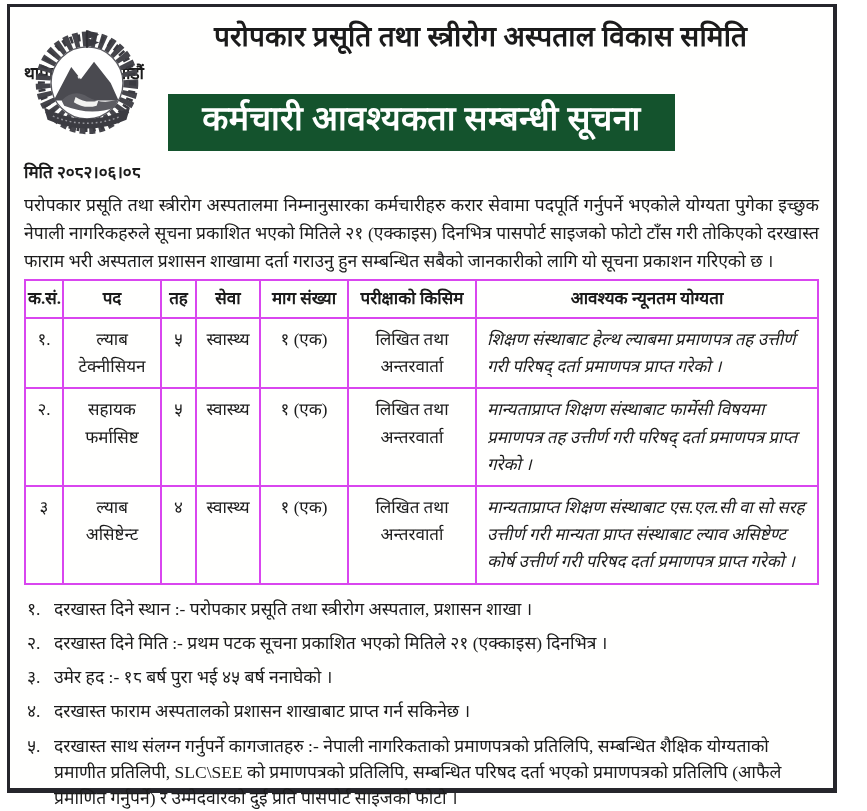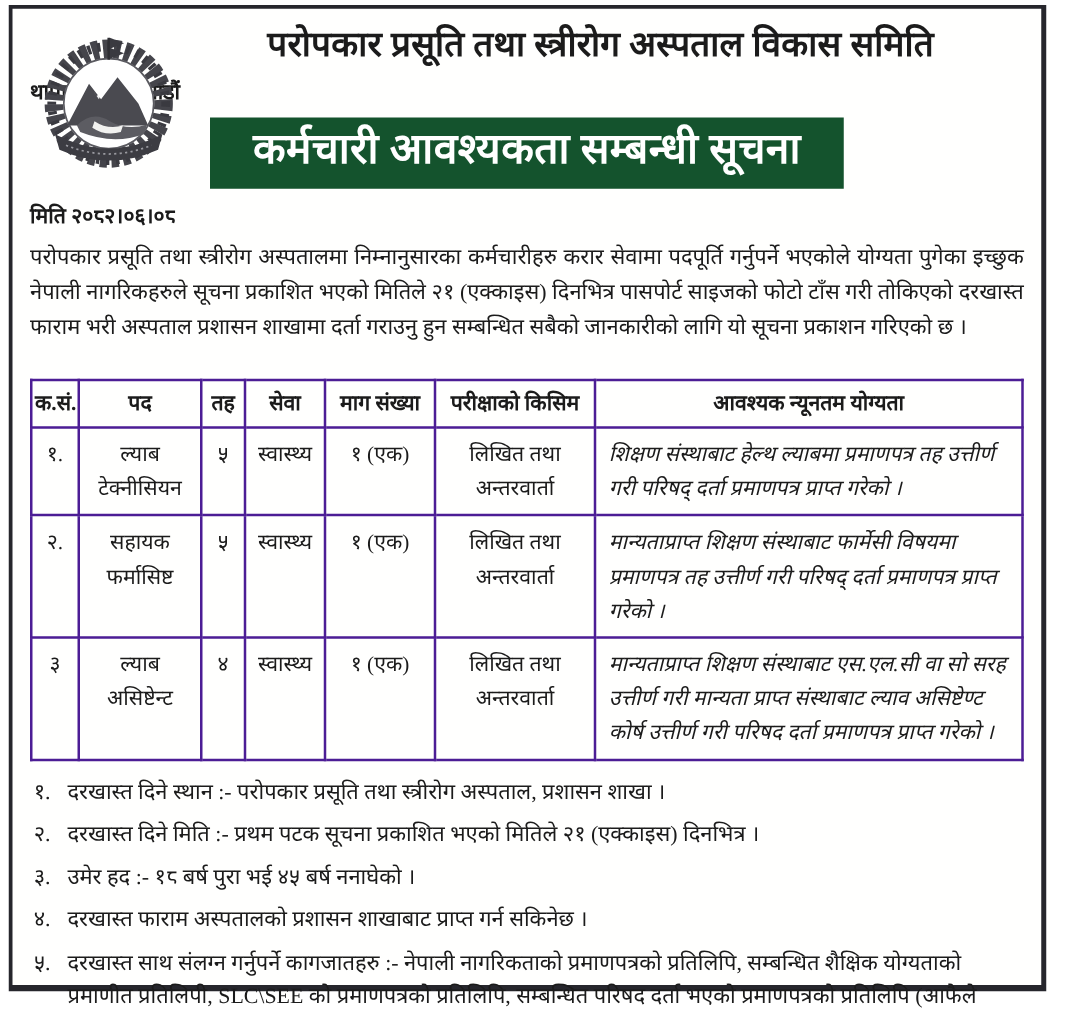--- a/index.html
+++ b/index.html
@@ -25,25 +25,25 @@
   .banner{
     margin:10px auto 0;width:fit-content;max-width:560px;
     background:#14532d;color:#ffffff;
     font-size:34px;font-weight:bold;letter-spacing:.3px;
     padding:0 34px 11px;text-align:center;
   }
   .notice-date{font-size:17px;font-weight:bold;margin-top:9px;}
   
   .intro{
     font-size:17.5px;line-height:1.6;text-align:justify;
-    margin:8px 0 28px;
+    margin:8px 0 4px;
   }
   
   table{width:100%;border-collapse:collapse;table-layout:fixed;}
-  th,td{border:2px solid #4c1d95;box-sizing:border-box;}
+  th,td{border:2px solid #d946ef;box-sizing:border-box;}
   th{font-size:17px;font-weight:bold;text-align:center;padding:7px 2px;line-height:1.3;}
   td{font-size:17px;vertical-align:top;text-align:center;padding:7px 4px;line-height:1.6;}
   td.col-qualification{text-align:left;padding:7px 10px;font-style:italic;}
   col.c-sn{width:38px;} col.c-position{width:98px;} col.c-level{width:35px;}
   col.c-service{width:64px;} col.c-vacancies{width:88px;} col.c-exam{width:128px;}
   
   .notes{margin-top:11px;}
   .note{display:flex;font-size:17.5px;line-height:1.5;margin:8px 0;}
   .note-num{flex:none;width:27px;padding-left:3px;}
   .note-text{flex:1;}

